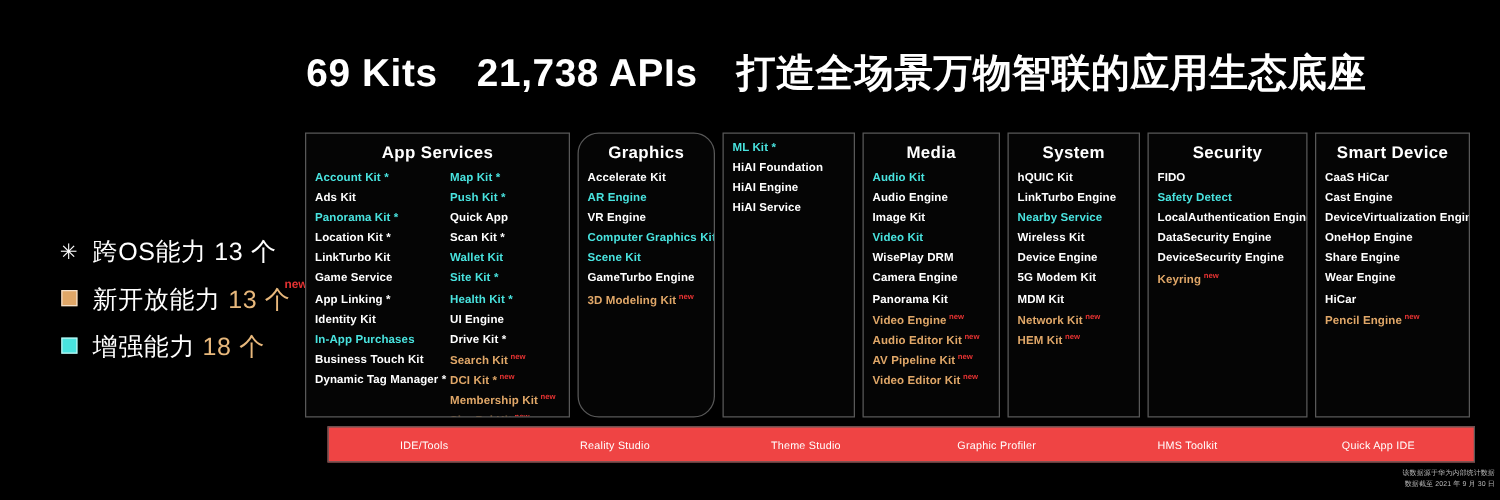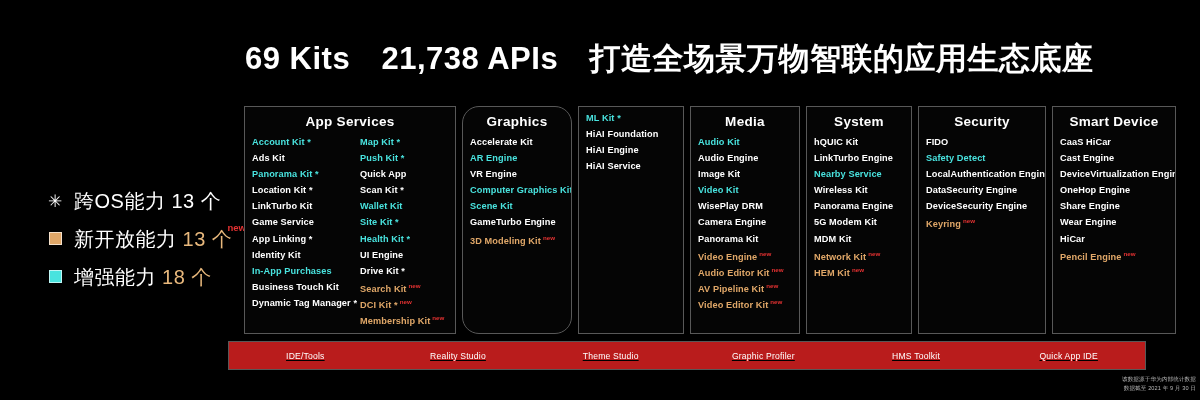--- a/index.html
+++ b/index.html
@@ -84,24 +84,24 @@
   .c-graphics { flex: 0 0 110px; border-radius: 17px; }
   .c-ai       { flex: 0 0 106px; }
   .c-media    { flex: 0 0 110px; }
   .c-system   { flex: 0 0 106px; }
   .c-security { flex: 0 0 128px; }
   .c-smart    { flex: 0 0 124px; }
   .c-app .subcol:first-child { flex: 0 0 108px; }
 
   
   .tools {
-    position: absolute; left: 216px; top: 341px;
+    position: absolute; left: 250px; top: 341px;
     width: 918px; height: 29px;
-    border: 1px solid #585858; background: #b91c1c;
-    display: flex; align-items: center; text-decoration: underline;
+    border: 1px solid #585858; background: #ef4444;
+    display: flex; align-items: center;
   }
   .tool {
     flex: 1; text-align: center;
     font-size: 8.6px; color: #ffffff; letter-spacing: .2px;
   }
 
   
   .footnote {
     position: absolute; right: 16px; top: 375px;
     text-align: right; color: #b9b9b9;
@@ -214,21 +214,21 @@
         </div>
       </div>
       <div class="col c-system">
         <div class="col-head">System</div>
         <div class="col-body">
           <div class="subcol">
             <div class="item "><span>hQUIC Kit</span></div>
             <div class="item "><span>LinkTurbo Engine</span></div>
             <div class="item cy"><span>Nearby Service</span></div>
             <div class="item "><span>Wireless Kit</span></div>
-            <div class="item "><span>Panorama Engine</span></div>
+            <div class="item "><span>Device Engine</span></div>
             <div class="item "><span>5G Modem Kit</span></div>
             <div class="item "><span>MDM Kit</span></div>
             <div class="item or"><span>Network Kit</span><span class="new">new</span></div>
             <div class="item or"><span>HEM Kit</span><span class="new">new</span></div>
           </div>
         </div>
       </div>
       <div class="col c-security">
         <div class="col-head">Security</div>
         <div class="col-body">

